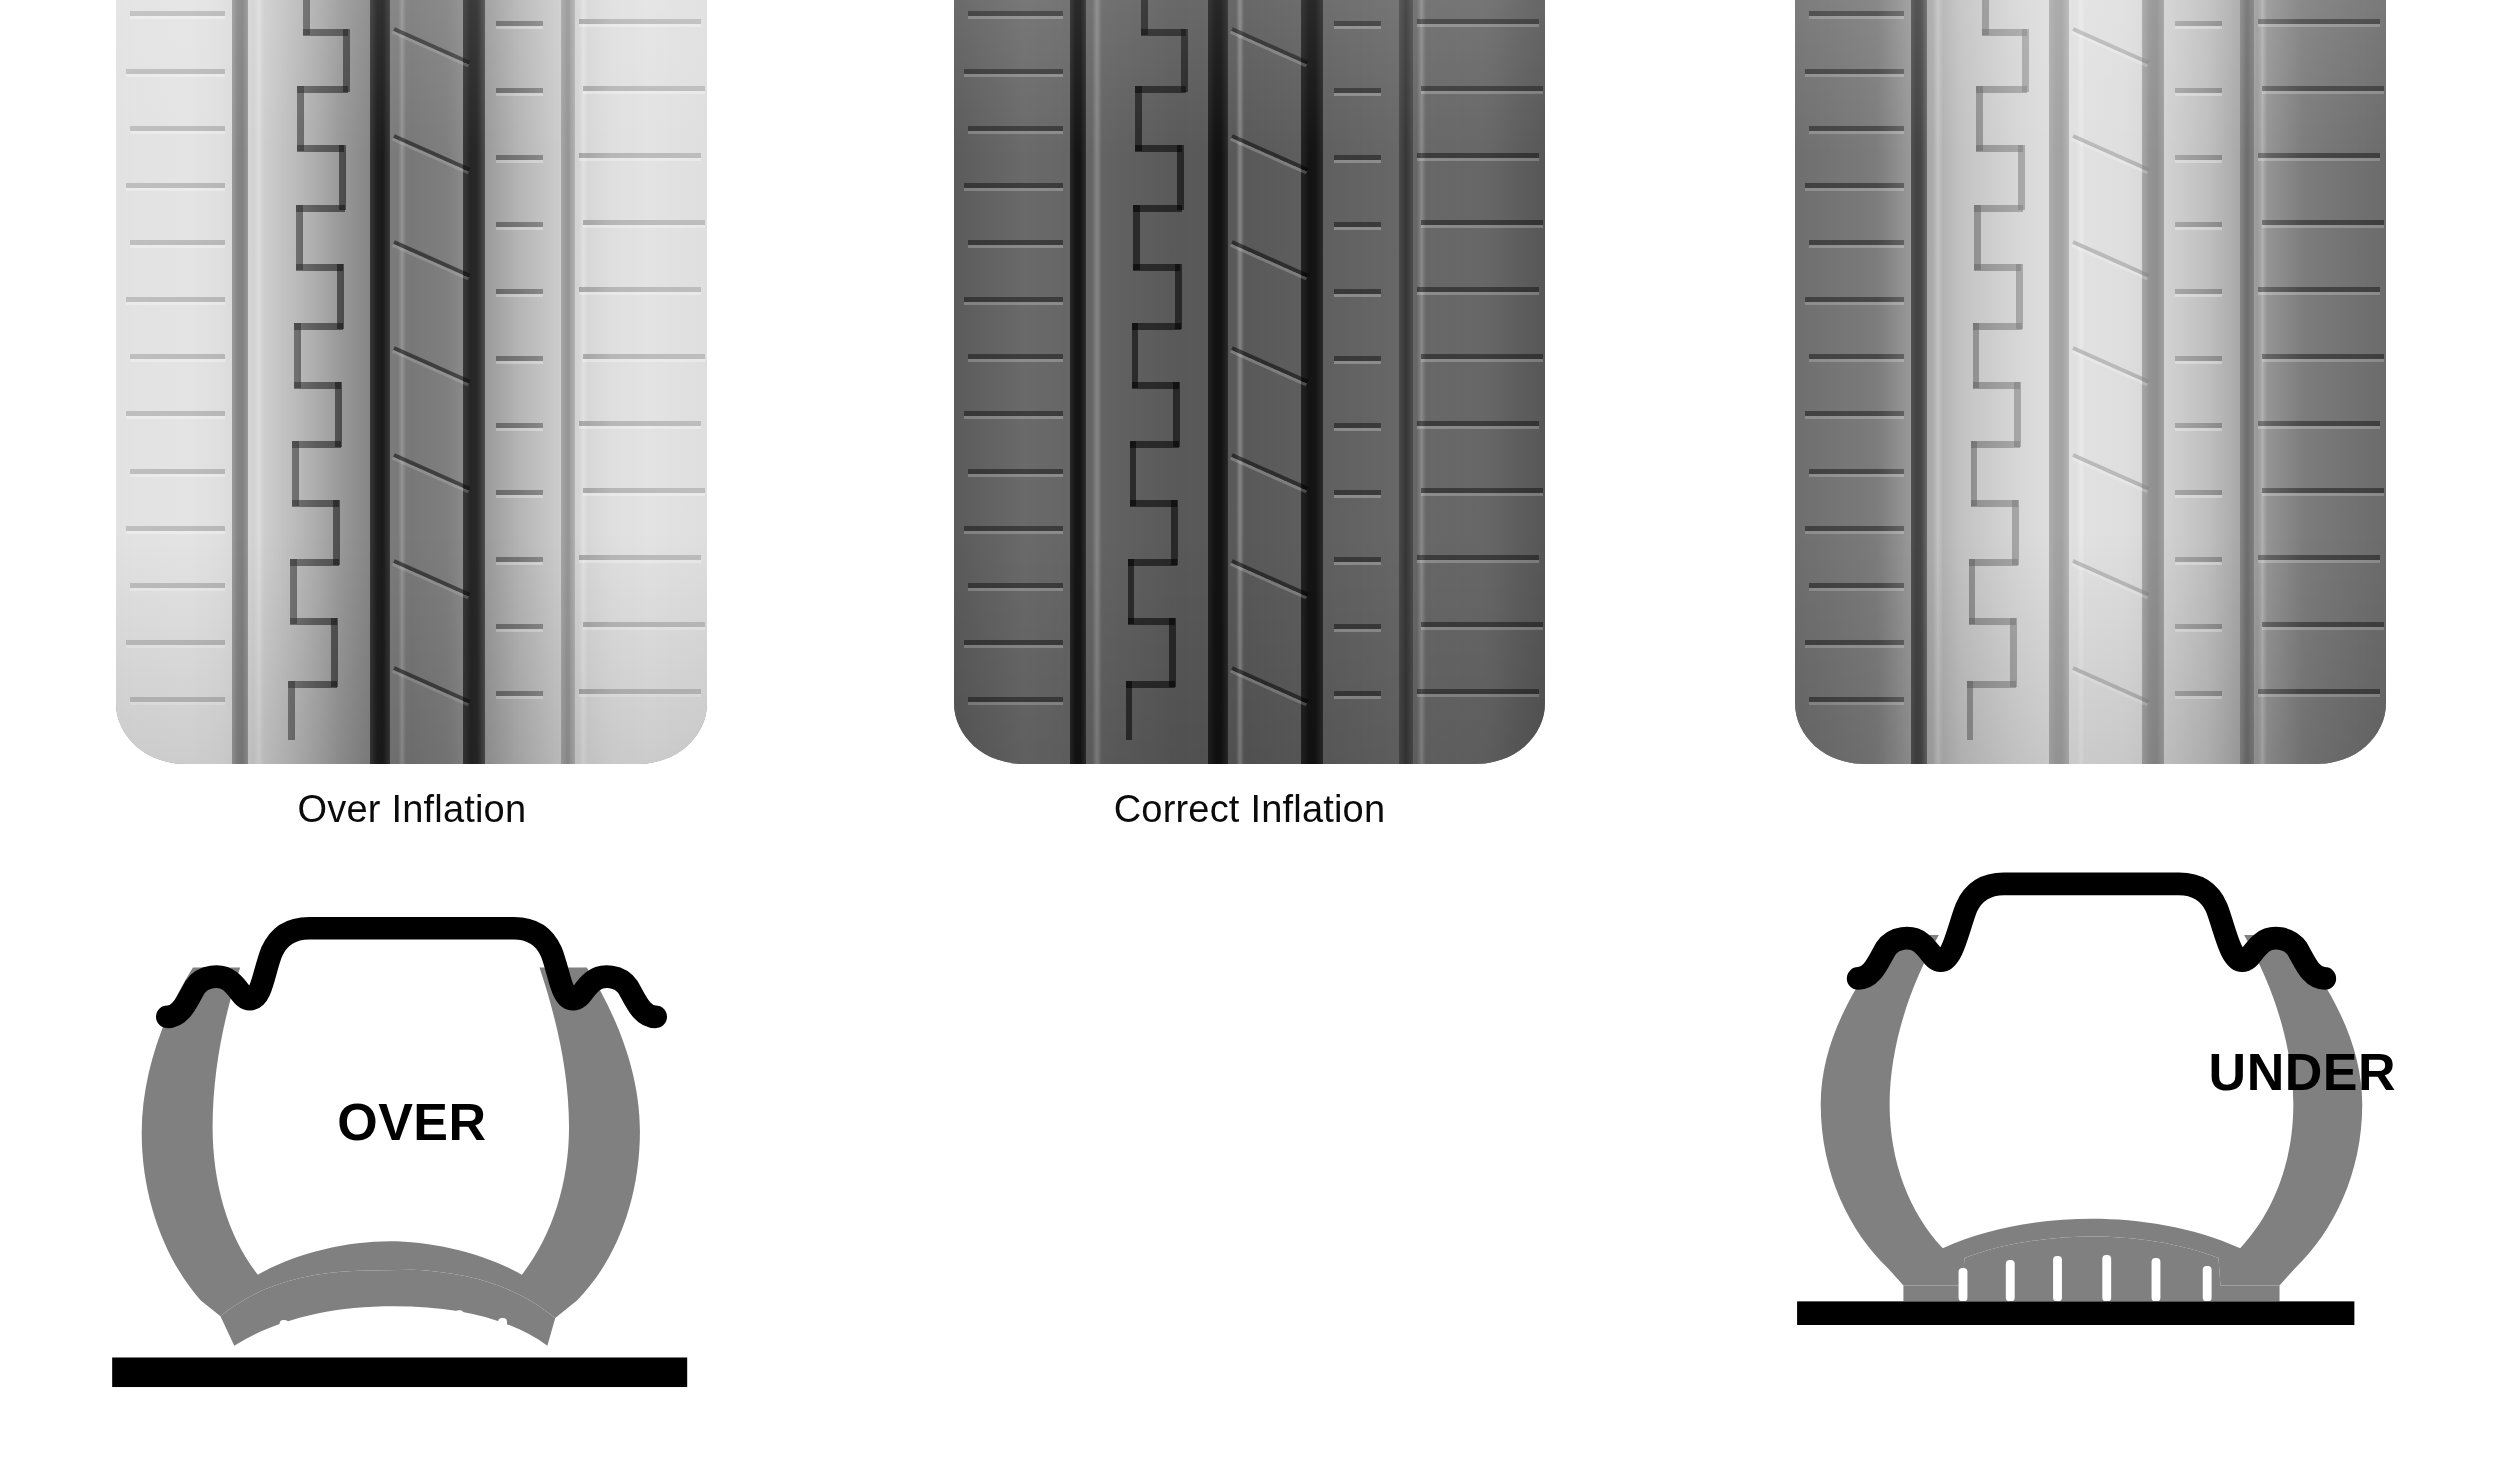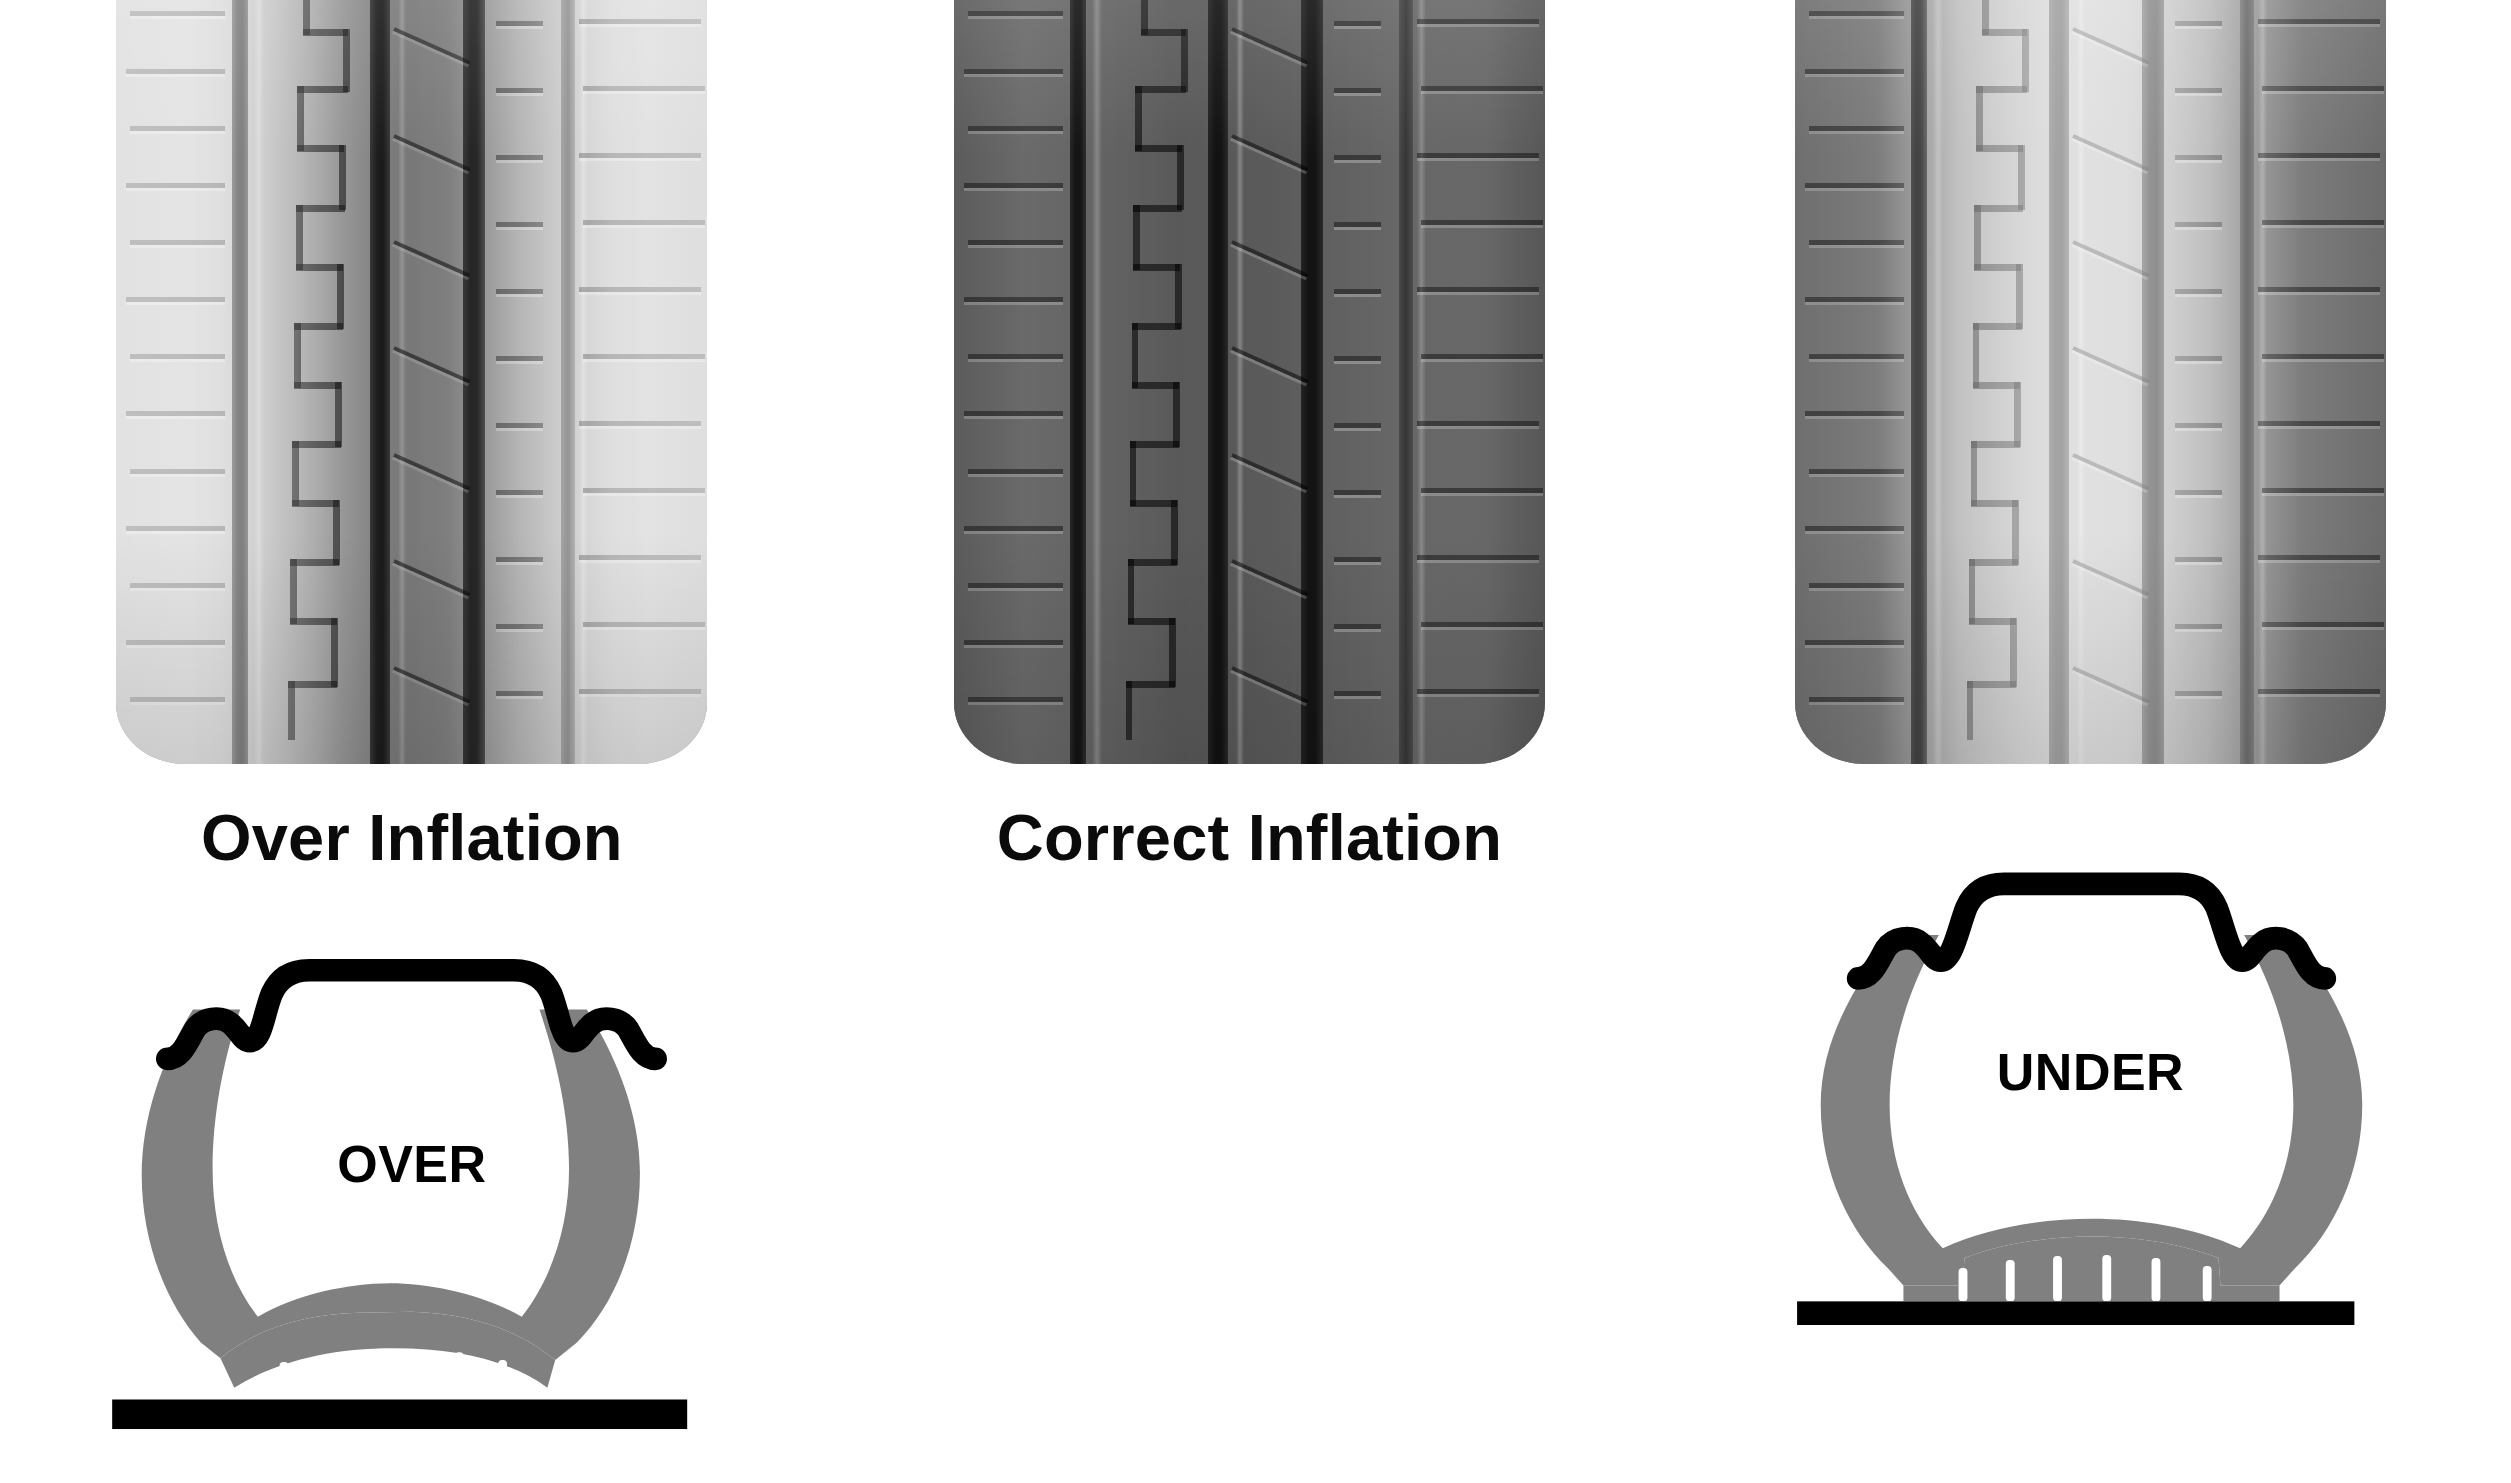--- a/index.html
+++ b/index.html
@@ -166,25 +166,25 @@
     position: absolute; inset: 0;
     background: linear-gradient(180deg,
         rgba(255,255,255,0.10) 0%,
         rgba(255,255,255,0.00) 22%,
         rgba(0,0,0,0.00) 70%,
         rgba(0,0,0,0.10) 100%);
   }
 
   
   .caption {
-    font-size: 65px;
+    font-size: 38px;
     color: #0b0b0b;
-    font-weight: 700;
+    font-weight: 400;
     letter-spacing: 0.2px;
-    margin-top: 41px;
+    margin-top: 26px;
     line-height: 1;
     white-space: nowrap;
   }
 
   
   .cross-section {
     position: relative;
     margin-top: 49px;
     width: 611px;
     height: 512px;
@@ -631,19 +631,19 @@
             C 170,150 176,116 184,96
             C 192,78 206,72 222,72
             C 222,72 400,72 400,72
             C 416,72 430,78 438,96
             C 446,116 452,150 464,150
             C 472,150 474,140 484,132
             C 494,124 512,126 520,138
             C 528,152 534,168 548,168"></path>
           <rect x="12" y="496" width="566" height="30" fill="#000000"></rect>
         </svg>
-        <div class="xs-label" style="top:229px;">UNDER</div>
+        <div class="xs-label" style="top:229px;text-align:right;">UNDER</div>
       </div>
     </div>
 
   </div>
 </div>
 
 
 </body></html>

